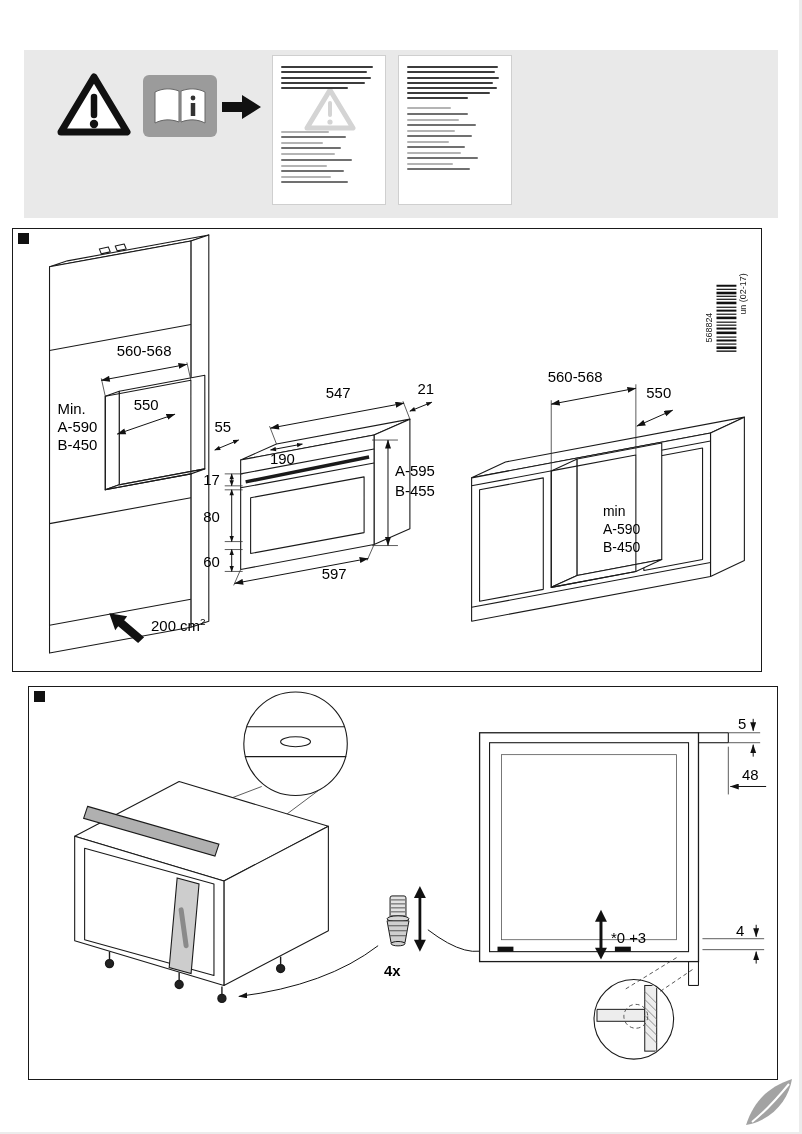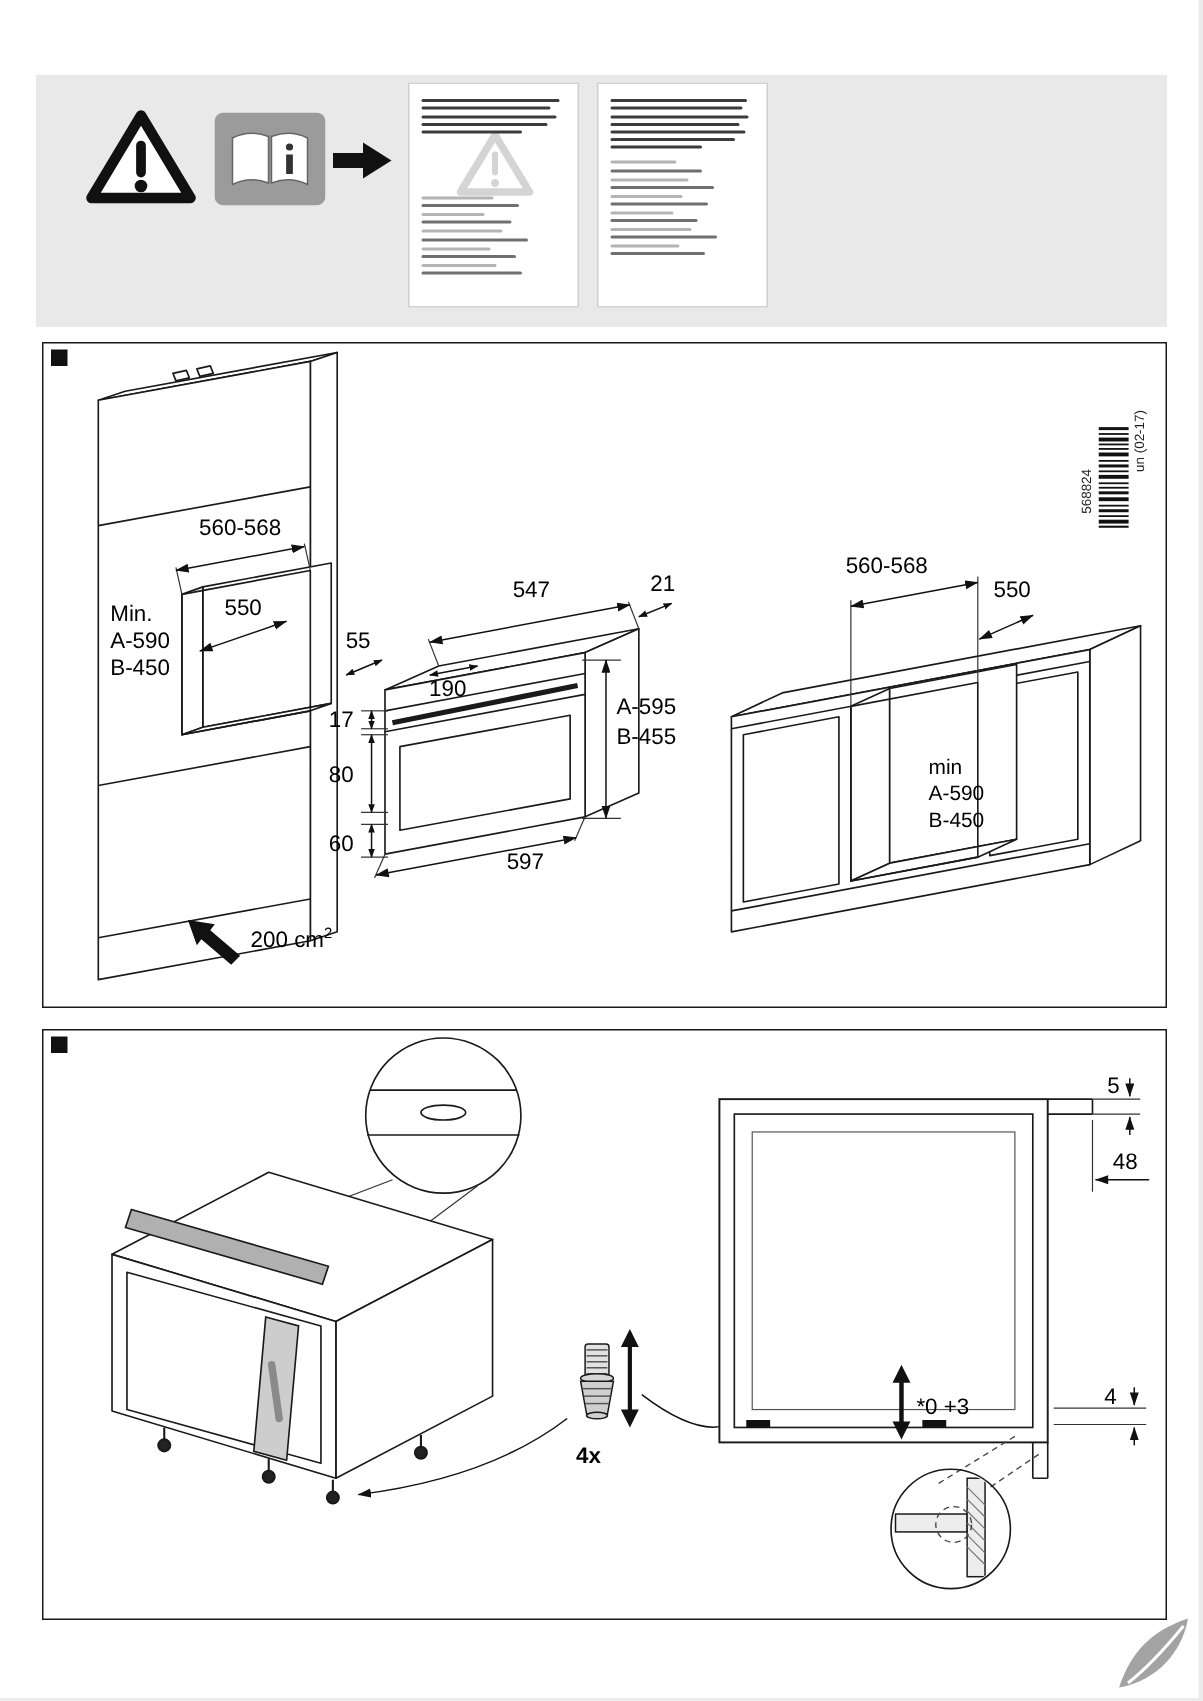--- a/index.html
+++ b/index.html
@@ -13,21 +13,21 @@
   .card{position:absolute;top:5px;width:114px;height:150px;background:#fff;border:1px solid #cfcfcf;
         padding:7px 8px;box-sizing:border-box;overflow:hidden}
   .c1{left:248px}.c2{left:374px}
   .tl{height:2px;margin:3.2px 0;background:#3c3c3c;border-radius:1px}
   .tl.l{background:#b4b4b4}.tl.m{background:#707070}
   .pair{margin:0 0 4px}
   .c1 .head{margin-bottom:42px;position:relative;z-index:2}
   .c2 .head{margin-bottom:8px}
   .wm{position:absolute;left:31px;top:30px;z-index:1}
   .panel{position:absolute;border:1.2px solid #1a1a1a;background:#fff}
-  .p1{left:28px;top:228px;width:748px;height:442px}
+  .p1{left:12px;top:228px;width:748px;height:442px}
   .p2{left:28px;top:686px;width:748px;height:392px}
   .sqmark{position:absolute;left:5px;top:4px;width:11px;height:11px;background:#111}
   .panel svg{position:absolute;left:0;top:0}
   .leaf{position:absolute;left:742px;top:1076px}
   svg text{font-family:"Liberation Sans",sans-serif;font-size:15px;fill:#000}
   svg text.sm{font-size:14px}
   svg text.xs{font-size:9px;fill:#222}
   .ol{stroke:#1a1a1a;stroke-width:1.1;fill:#fff;stroke-linejoin:round}
   .nf{stroke:#1a1a1a;stroke-width:1.1;fill:none;stroke-linejoin:round}
   .dl{stroke:#111;stroke-width:1;fill:none}

